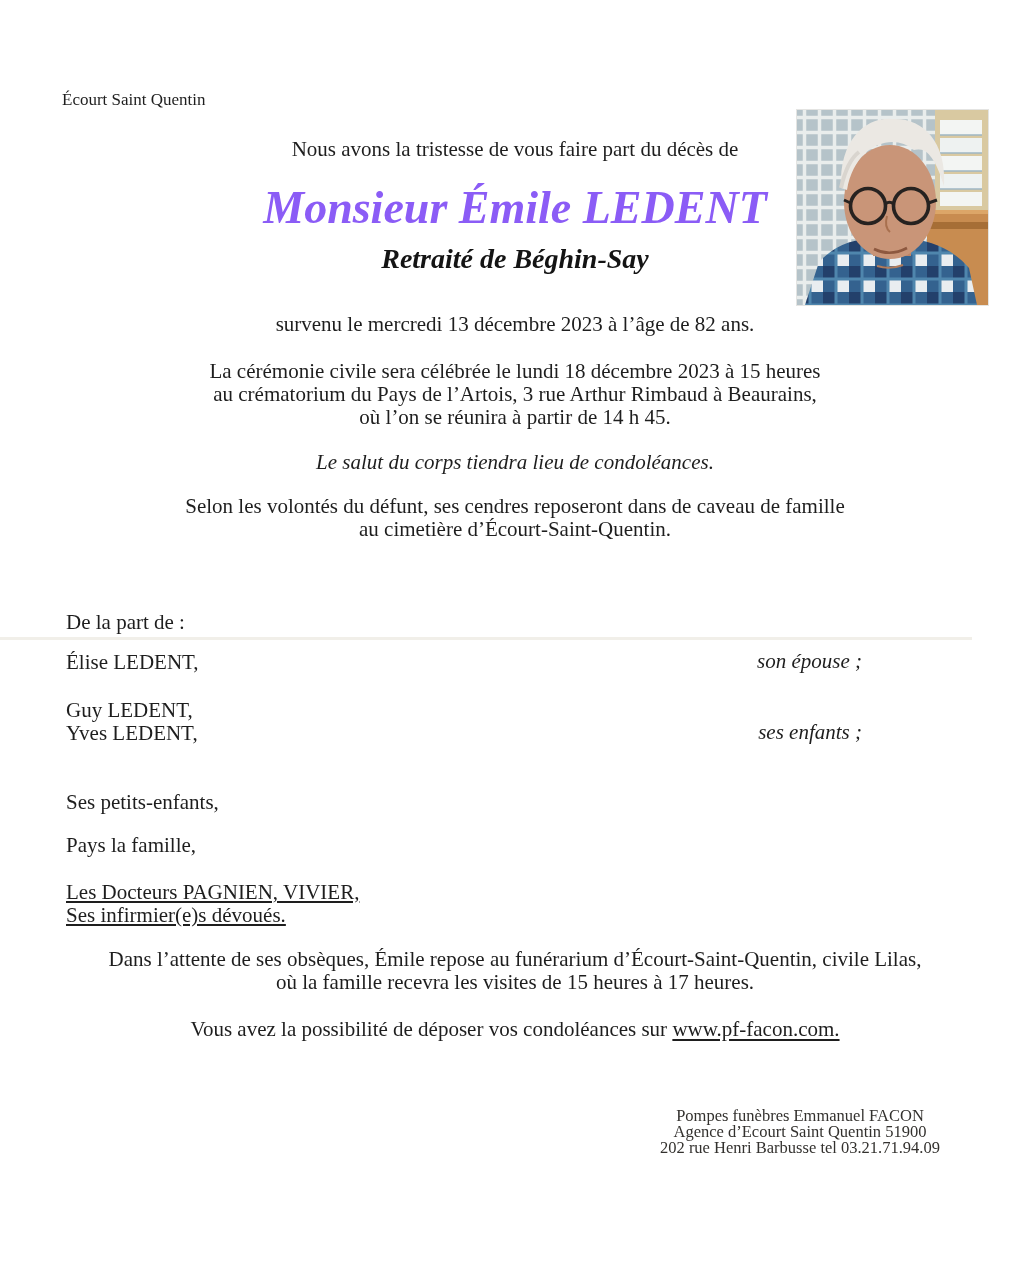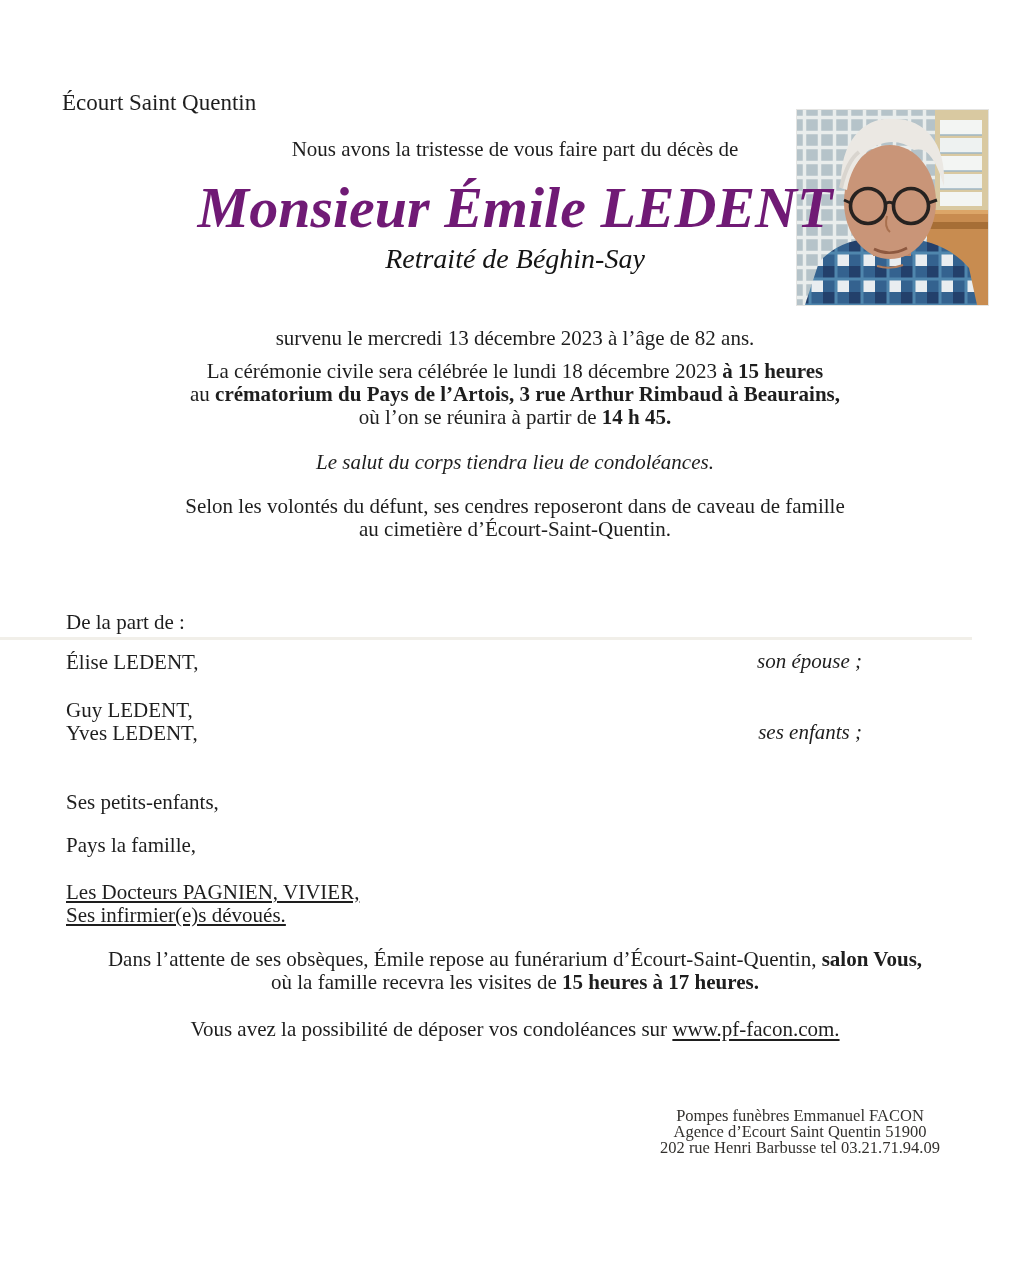--- a/index.html
+++ b/index.html
@@ -7,32 +7,32 @@
     width: 1030px; height: 1280px;
     background: #ffffff;
     font-family: "Liberation Serif", "DejaVu Serif", serif;
     color: #1e1e1e;
     position: relative;
     overflow: hidden;
   }
   .abs { position: absolute; }
   .centered { left: 0; right: 0; text-align: center; }
   .body-text { font-size: 21px; line-height: 23px; }
-  .city { top: 90px; left: 62px; font-size: 23px; text-align: center; }
+  .city { top: 90px; left: 62px; font-size: 17px; text-align: center; }
   .intro { top: 138px; font-size: 21px; }
   .title {
-    top: 181px; font-size: 58px; line-height: 54px;
-    font-weight: bold; font-style: italic; color: #701a75;
+    top: 181px; font-size: 46px; line-height: 54px;
+    font-weight: bold; font-style: italic; color: #8b5cf6;
     letter-spacing: 0px;
   }
   .subtitle {
     top: 243px; font-size: 28px; line-height: 32px;
-    font-weight: normal; font-style: italic; color: #141414;
+    font-weight: bold; font-style: italic; color: #141414;
   }
-  .death-line { top: 327px; }
+  .death-line { top: 313px; }
   .ceremony { top: 360px; }
   .salut { top: 451px; font-style: italic; }
   .ashes { top: 495px; }
   .scan-artifact {
     top: 637px; left: 0px; width: 972px; height: 3px;
     background: #f1efe9;
   }
   .family-heading { top: 611px; left: 66px; }
   .family-row { left: 66px; right: 168px; }
   .family-row .role {
@@ -50,21 +50,21 @@
   .footer {
     top: 1108px; left: 600px; width: 400px;
     text-align: center; font-size: 16.5px; line-height: 16px;
     color: #33312e;
   }
   .photo-frame {
     top: 110px; left: 797px; width: 191px; height: 195px;
     box-shadow: 0 0 0 1px #e4e4e2;
     overflow: hidden;
   }
-  b { font-weight: bold; }
+  b { font-weight: normal; }
 </style>
 </head>
 <body>
 
 <div class="abs city">Écourt Saint Quentin</div>
 
 <div class="abs photo-frame">
   <svg width="191" height="195" viewBox="0 0 191 195" xmlns="http://www.w3.org/2000/svg">
     <defs>
       <pattern id="lattice" width="15" height="15" patternUnits="userSpaceOnUse">
@@ -151,21 +151,21 @@
 <div class="abs body-text family-row row-4">
   <div>Pays la famille,</div>
 </div>
 
 <div class="abs body-text family-row row-5">
   <div>Les Docteurs PAGNIEN, VIVIER,</div>
   <div>Ses infirmier(e)s dévoués.</div>
 </div>
 
 <div class="abs centered body-text repose">
-  <div><span>Dans l’attente de ses obsèques, Émile repose au funérarium d’Écourt-Saint-Quentin, </span><b>salon Vous,</b></div>
+  <div><span>Dans l’attente de ses obsèques, Émile repose au funérarium d’Écourt-Saint-Quentin, </span><b>civile Lilas,</b></div>
   <div><span>où la famille recevra les visites de </span><b>15 heures à 17 heures.</b></div>
 </div>
 
 <div class="abs centered body-text condolences">
   <span>Vous avez la possibilité de déposer vos condoléances sur </span><span class="url">www.pf-facon.com.</span>
 </div>
 
 <div class="abs footer">
   <div>Pompes funèbres Emmanuel FACON</div>
   <div>Agence d’Ecourt Saint Quentin 51900</div>

